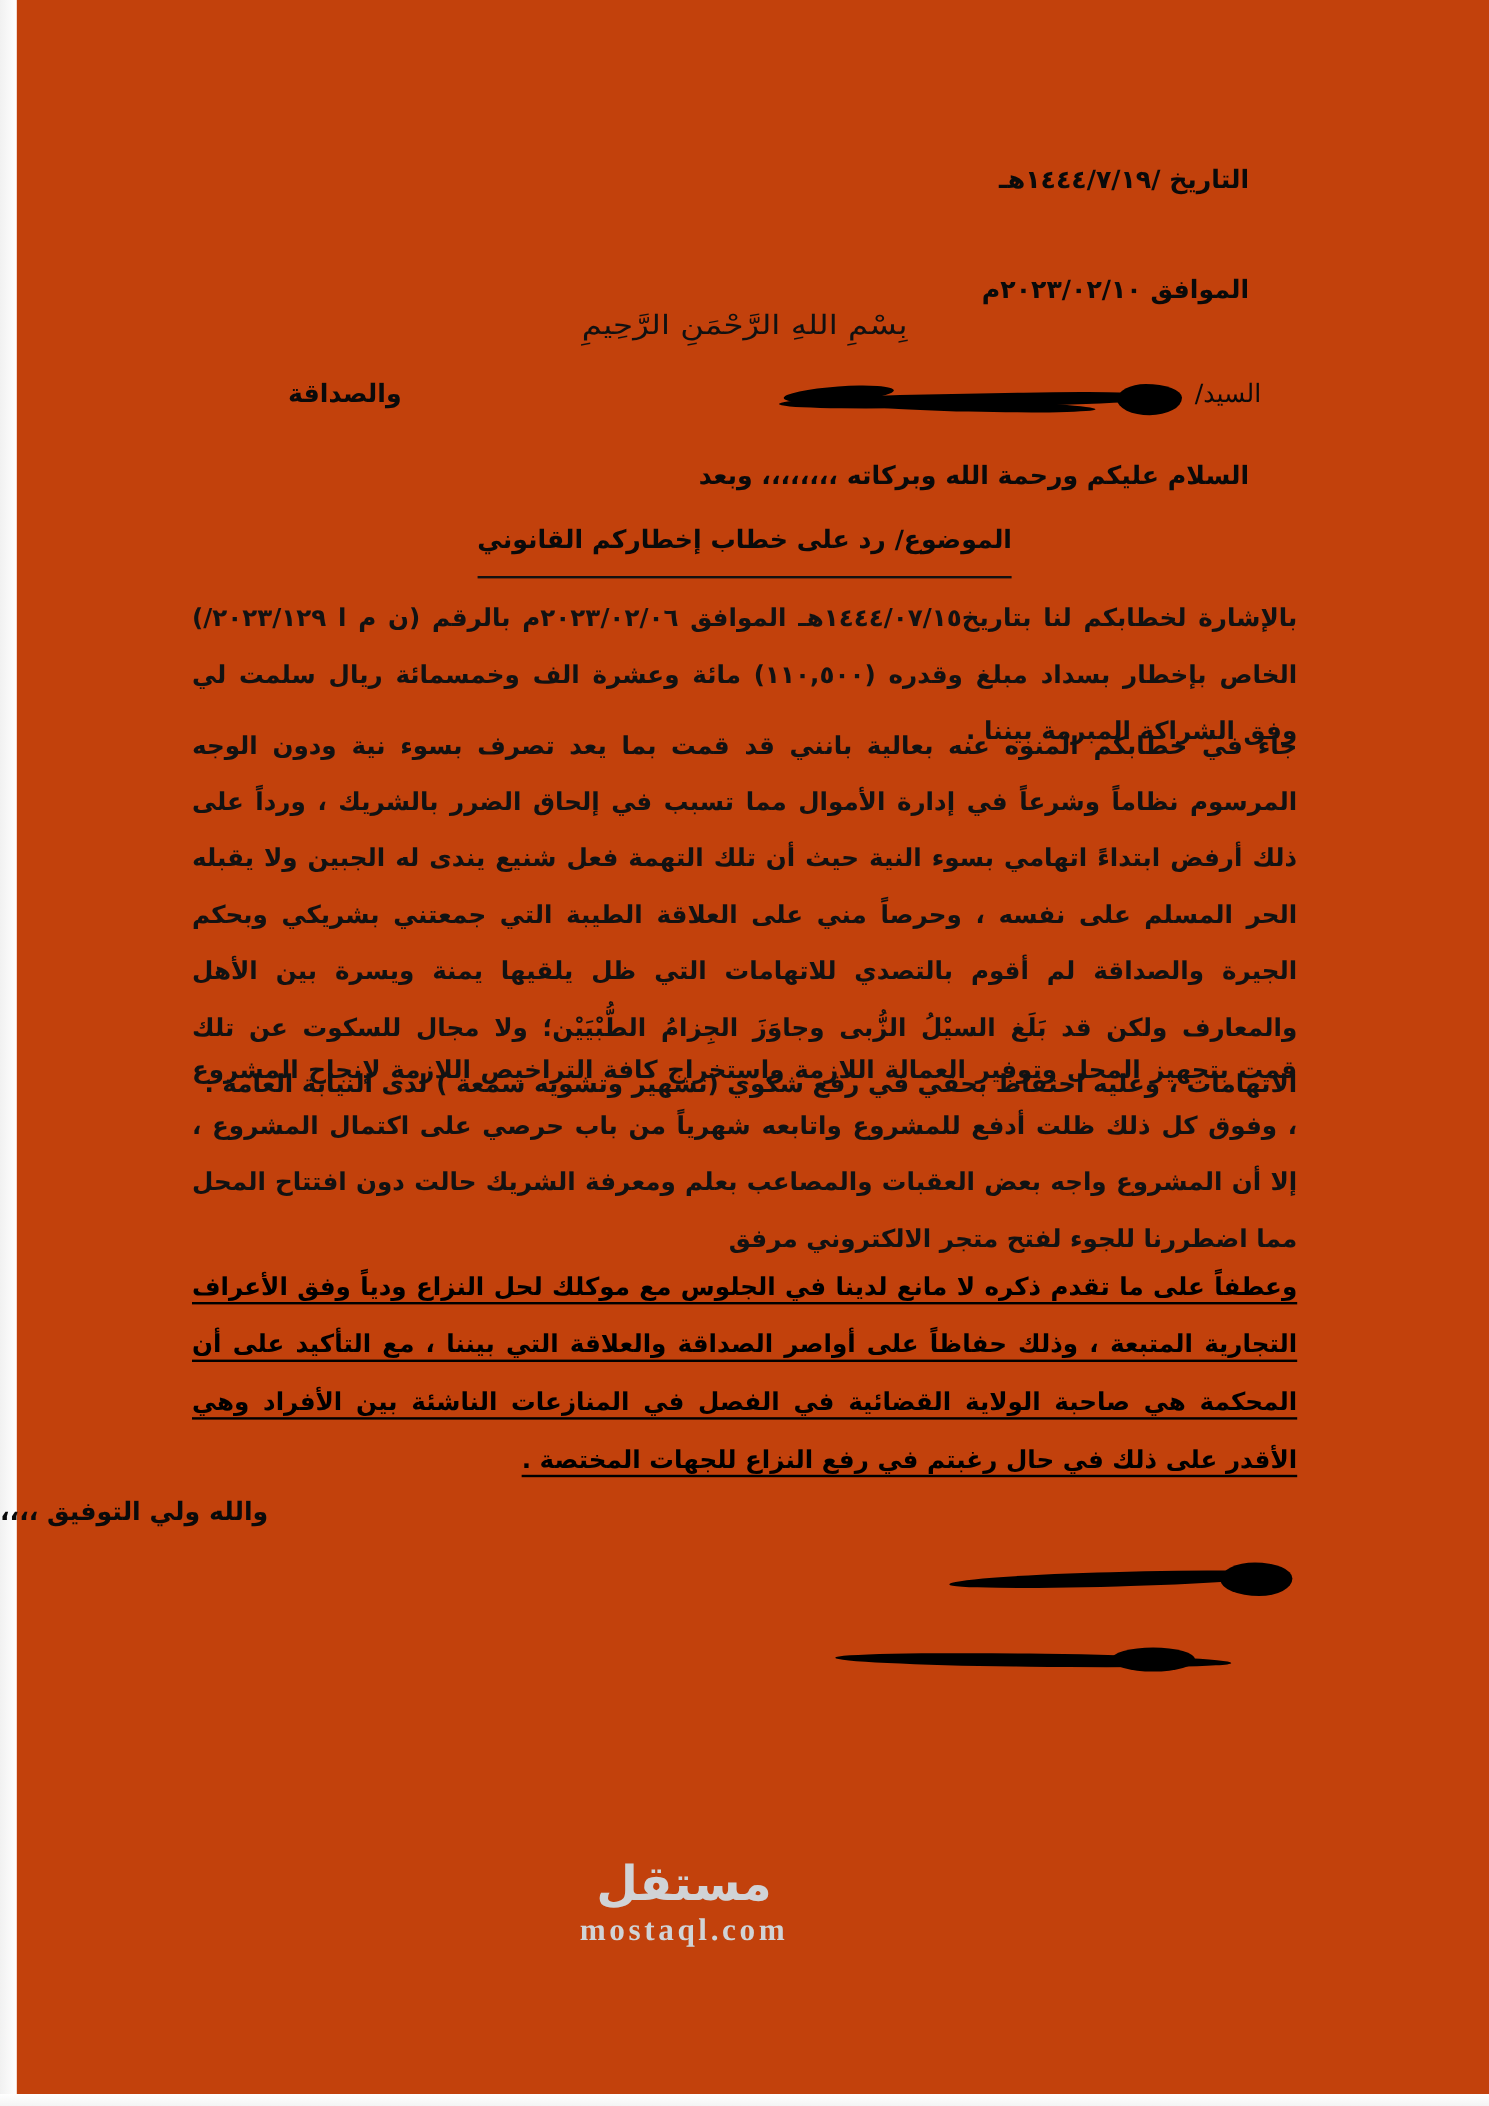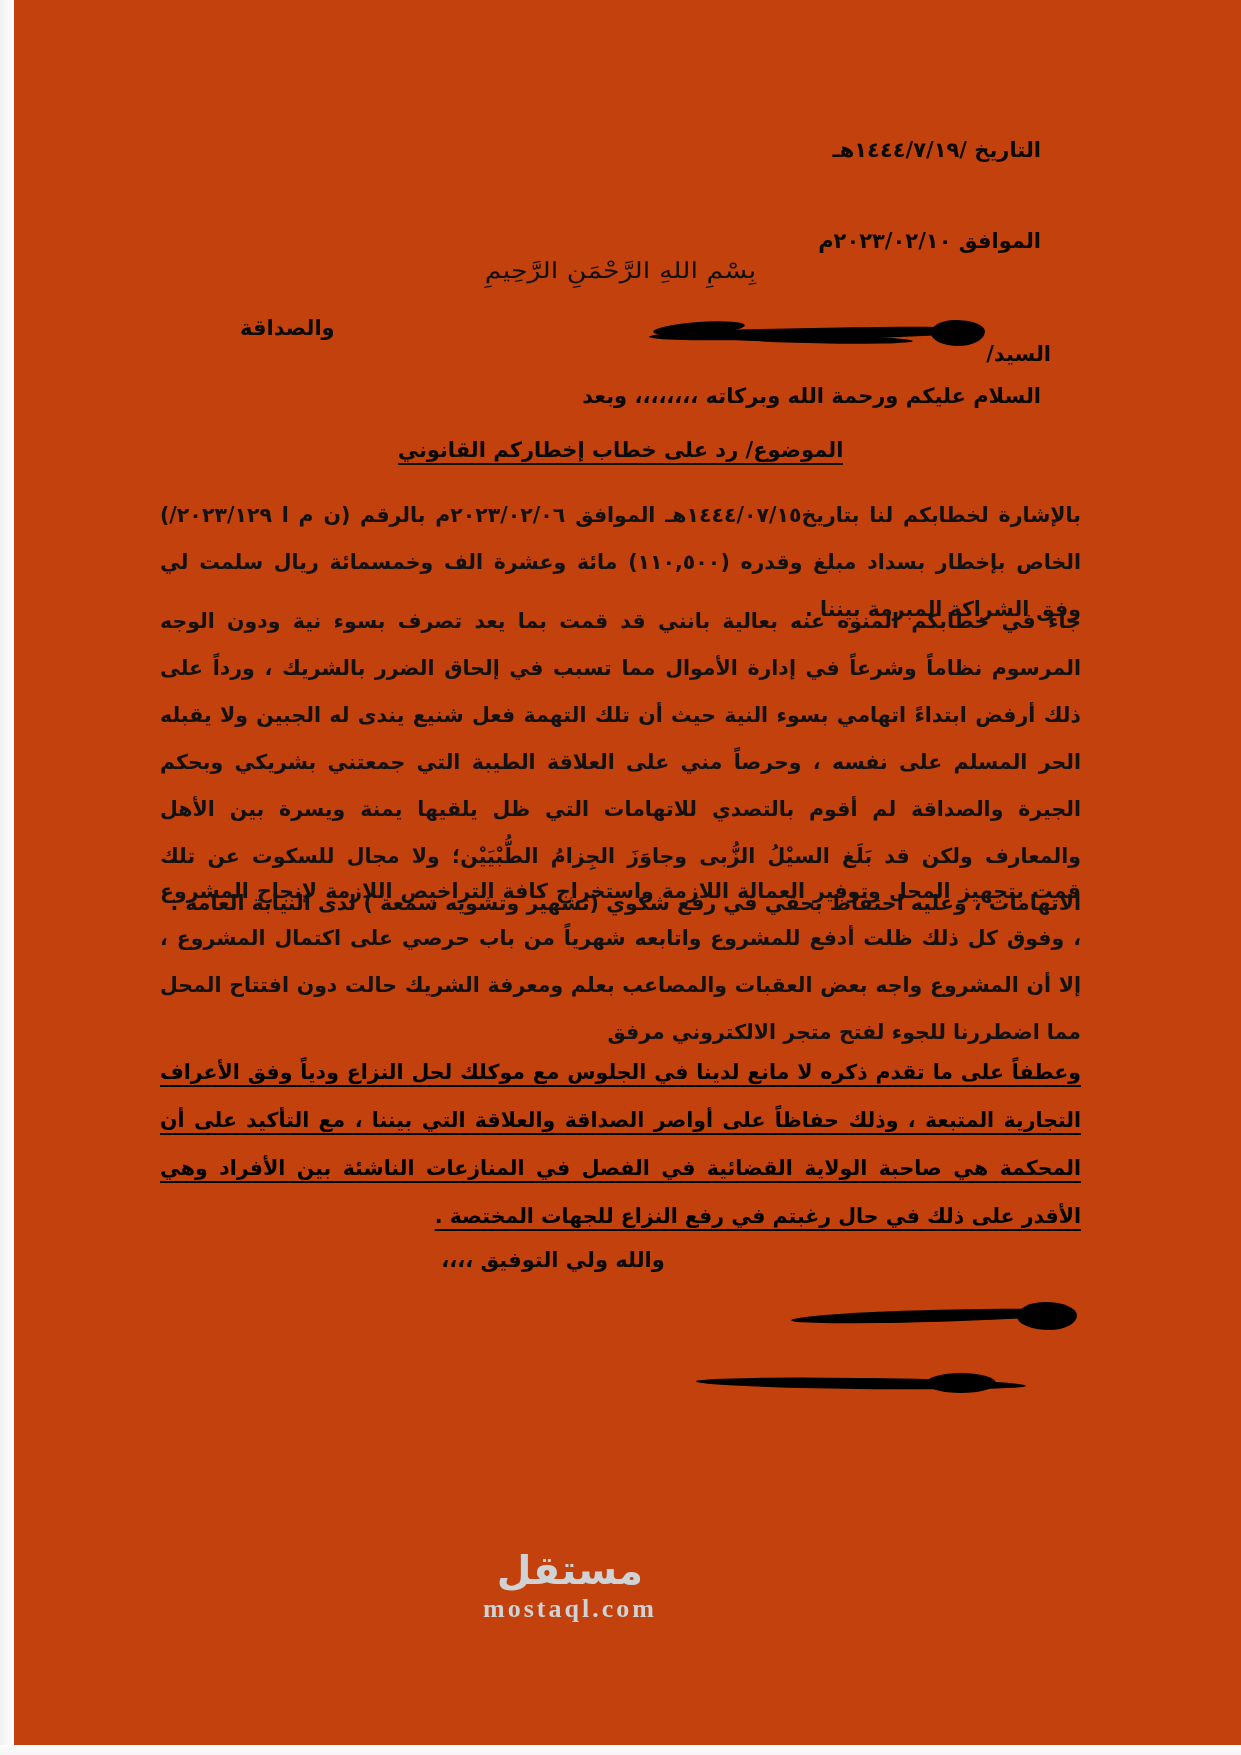--- a/index.html
+++ b/index.html
@@ -67,24 +67,23 @@
     right: 190px;
     left: 240px;
     height: 40px;
     direction: rtl;
   }
   .recipient-label {
     position: absolute;
     right: 0;
     top: 2px;
     font-size: 21px;
-    font-weight: 700;
-    color: #0a0a0a;
-    white-space: nowrap;
-    margin-top: 26px;
+    font-weight: 400;
+    color: #0a0a0a;
+    white-space: nowrap;
   }
   .recipient-respect {
     position: absolute;
     left: 0;
     top: 2px;
     font-size: 21px;
     font-weight: 700;
     color: #0a0a0a;
     white-space: nowrap;
   }
@@ -150,21 +149,21 @@
     left: 0;
     width: 1241px;
     text-align: center;
     direction: rtl;
   }
   .subject span {
     font-size: 21px;
     font-weight: 700;
     color: #0a0a0a;
     border-bottom: 2px solid #111;
-    padding-bottom: 1px;
+    padding-bottom: 18px;
   }
 
   .para {
     position: absolute;
     right: 160px;
     left: 160px;
     font-size: 20.5px;
     line-height: 47px;
     color: #121212;
     text-align: justify;
@@ -189,21 +188,21 @@
     text-decoration: underline;
     text-decoration-thickness: 2px;
     text-underline-offset: 6px;
   }
 
   .closing {
     position: absolute;
     top: 1248px;
     left: 0;
     width: 1106px;
-    text-align: center;
+    text-align: left;
     font-size: 21px;
     font-weight: 700;
     color: #0a0a0a;
     direction: rtl;
   }
 
   
   .link-line {
     position: absolute;
     top: 1000px;

